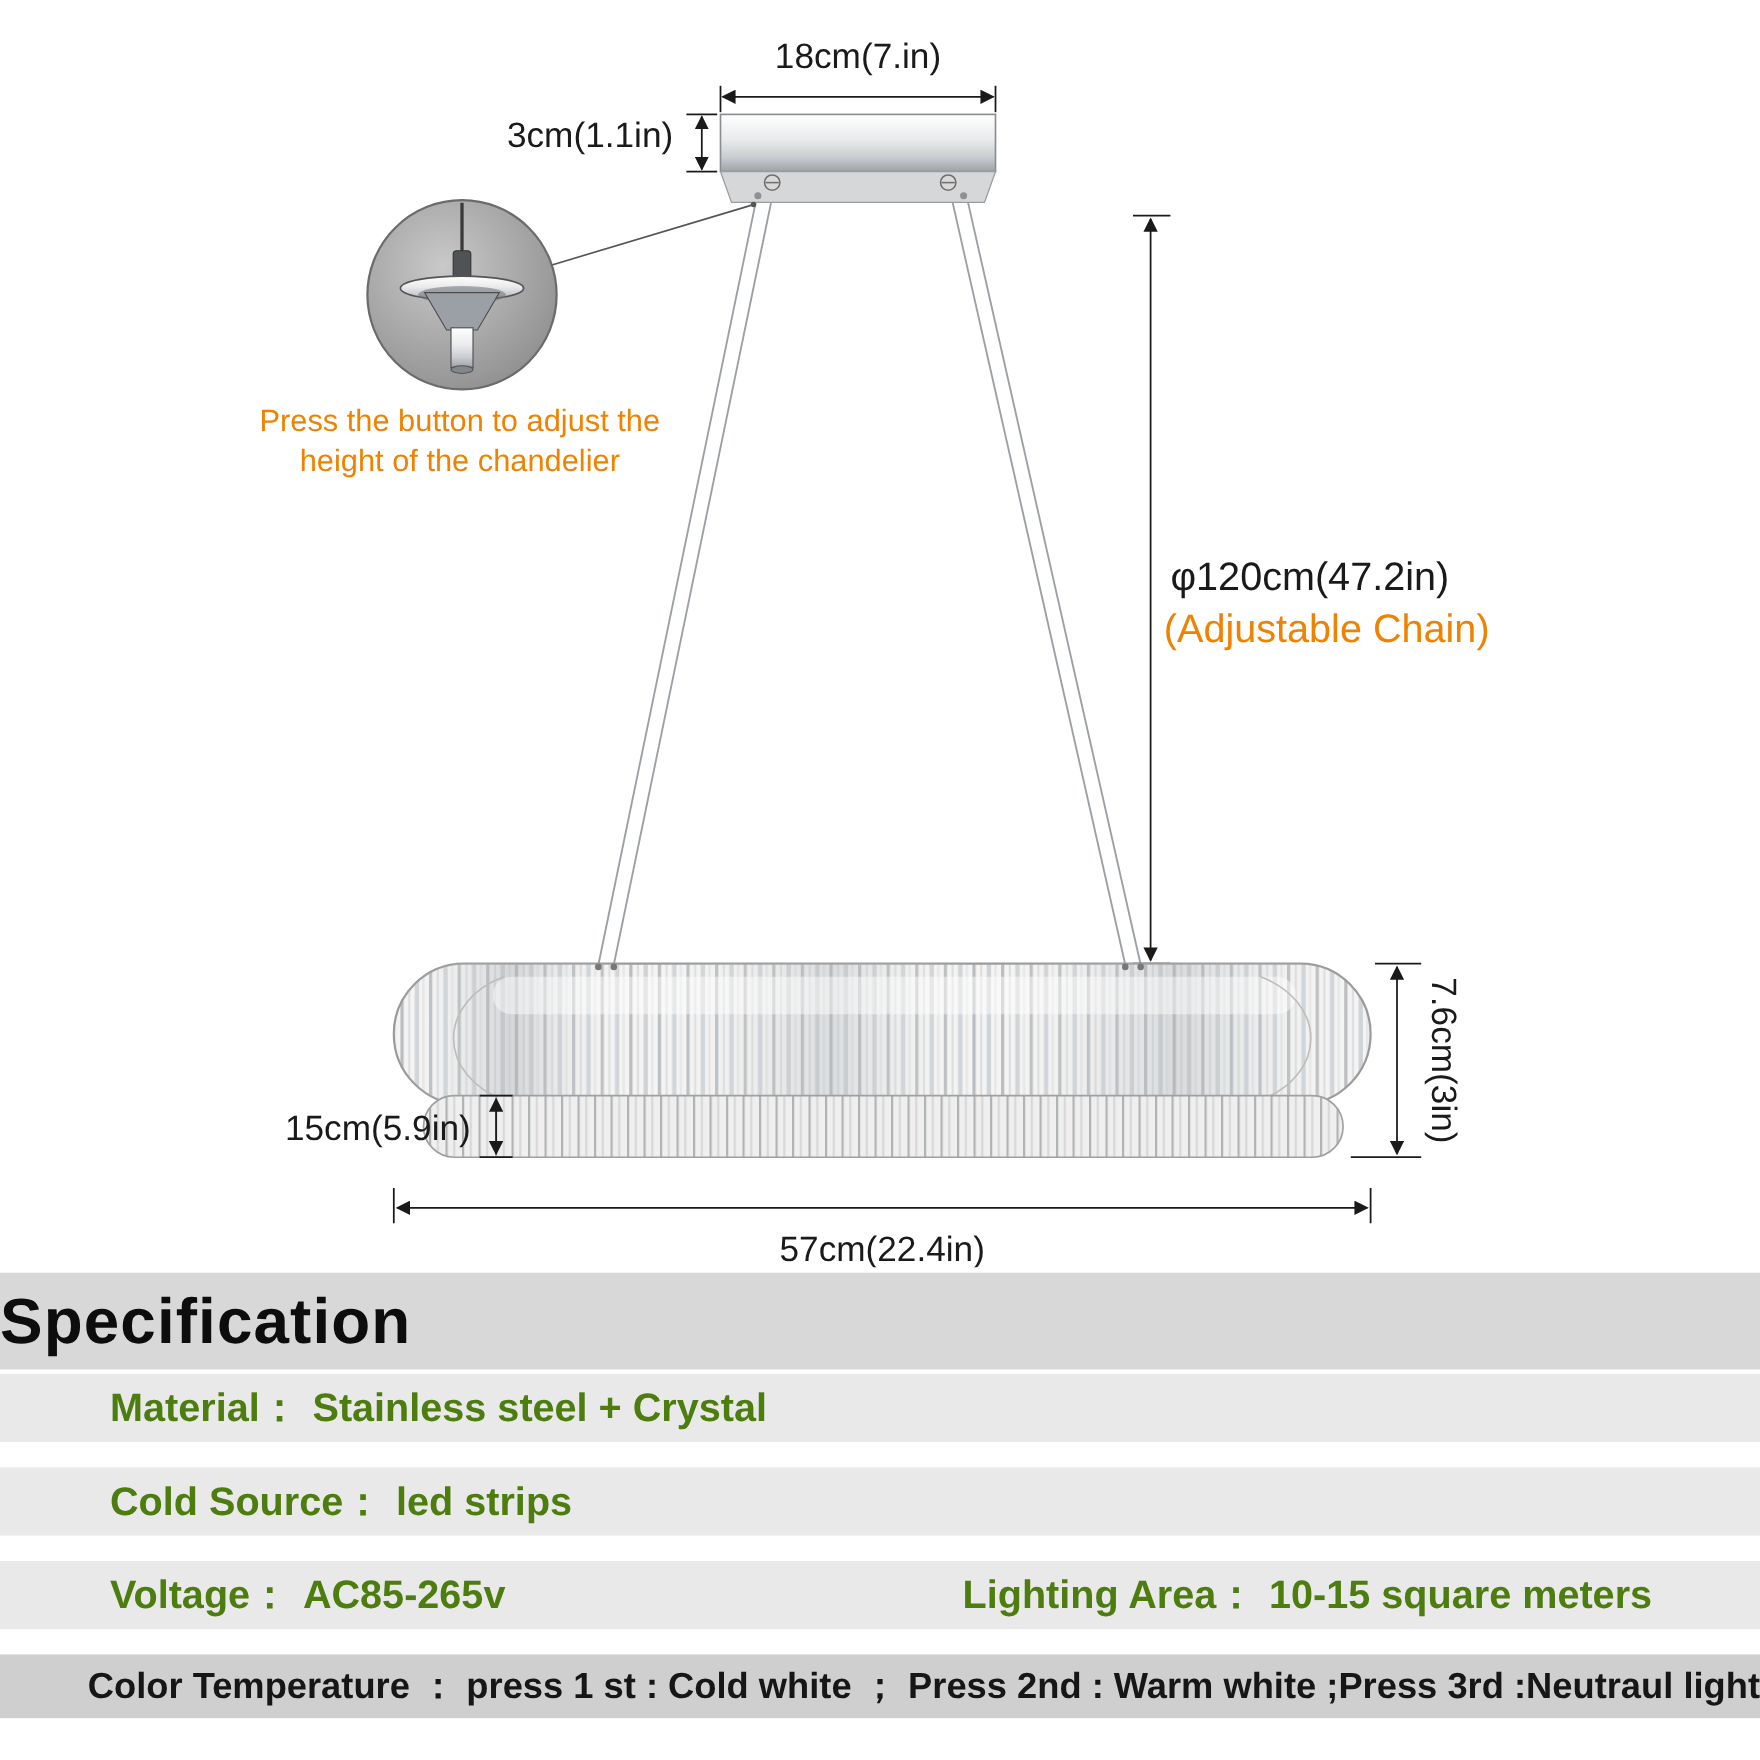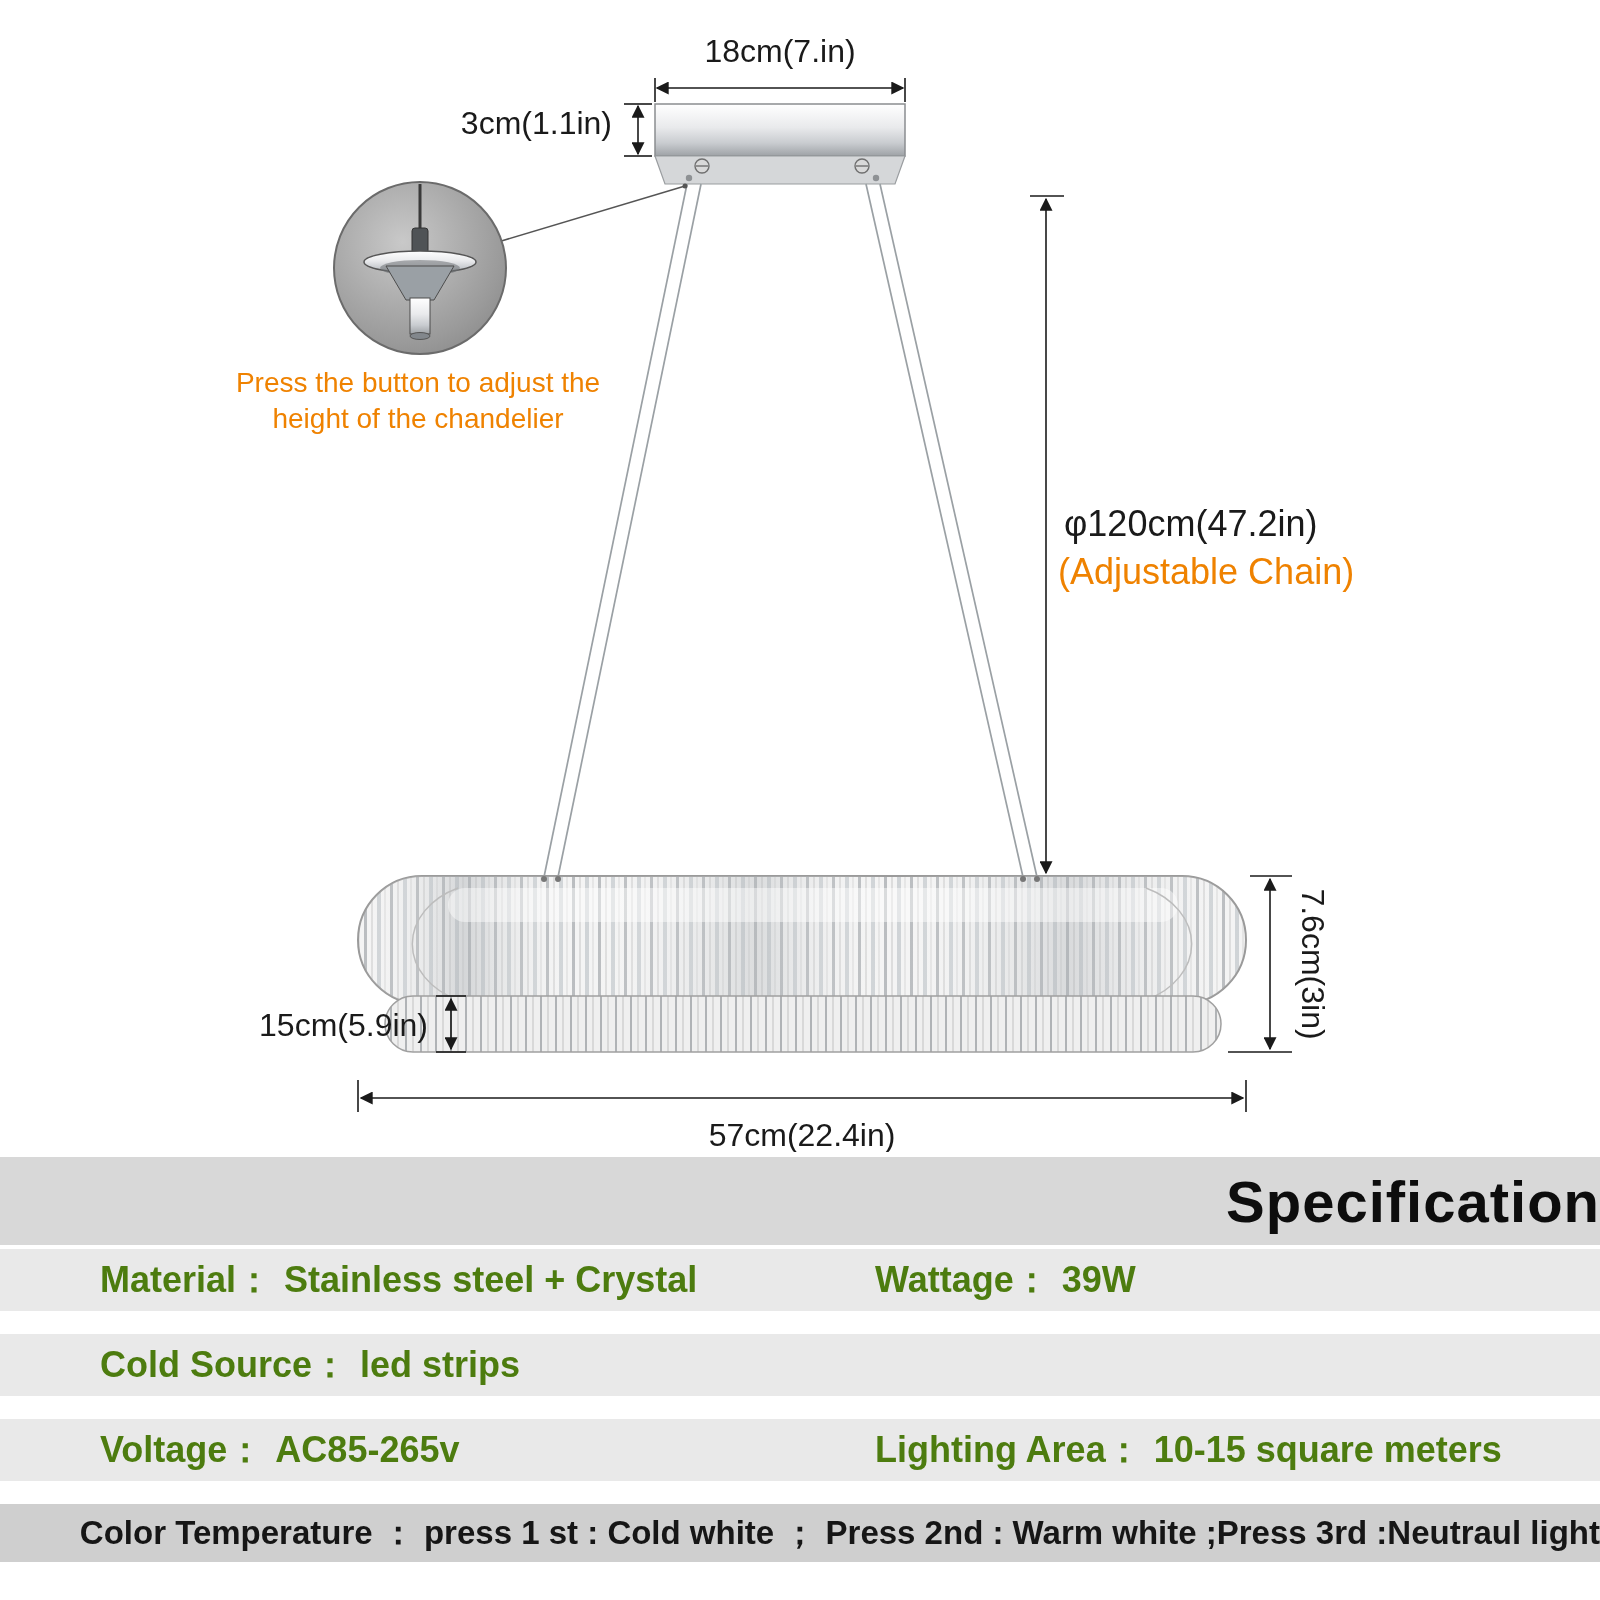--- a/index.html
+++ b/index.html
@@ -8,21 +8,21 @@
   svg text{font-family:"Liberation Sans",sans-serif;}
   .dim-label{font-size:32px;fill:#1a1a1a;}
   .dim-label-lg{font-size:36px;fill:#1a1a1a;}
   .orange{fill:#ef8200;}
   .callout-text{font-size:28px;fill:#ef8200;}
   .dimline{stroke:#1a1a1a;stroke-width:1.6;}
   .tick{stroke:#1a1a1a;stroke-width:1.6;}
   .cable{stroke:#9aa0a4;stroke-width:1.7;fill:none;}
 
   .spec-title-bar{position:absolute;top:1157px;left:0;width:1600px;height:88px;background:#d8d8d8;
-                  display:flex;align-items:center;justify-content:flex-end;}
+                  display:flex;align-items:center;justify-content:flex-start;}
   .spec-title{margin:0;font-size:58px;font-weight:700;color:#0d0d0d;letter-spacing:1px;}
   .spec-row{position:absolute;left:0;width:1600px;height:62px;background:#e9e9e9;
             display:flex;align-items:center;font-size:36px;font-weight:700;color:#4d7c0f;white-space:nowrap;}
   .row-1{top:1249px}.row-2{top:1334px}.row-3{top:1419px}
   .col-left{margin-left:100px;width:775px;flex:0 0 auto;}
   .col-right{flex:1;}
   .lbl{margin-right:12px;}
   .spec-footer{position:absolute;top:1504px;left:0;width:1600px;height:58px;background:#cfcfcf;
                display:flex;align-items:center;font-size:33px;font-weight:700;color:#161616;
                padding-left:15px;box-sizing:border-box;white-space:nowrap;justify-content:flex-end;}
@@ -173,23 +173,20 @@
   
   <section>
     <div class="spec-title-bar">
       <h1 class="spec-title">Specification</h1>
     </div>
 
     <div class="spec-row row-1">
       <div class="col-left">
         <span class="lbl">Material：</span><span class="val">Stainless steel + Crystal</span>
       </div>
-      <div class="col-right">
-        <span class="lbl">Wattage：</span><span class="val">39W</span>
-      </div>
     </div>
 
     <div class="spec-row row-2">
       <div class="col-left">
         <span class="lbl">Cold Source：</span><span class="val">led strips</span>
       </div>
     </div>
 
     <div class="spec-row row-3">
       <div class="col-left">

